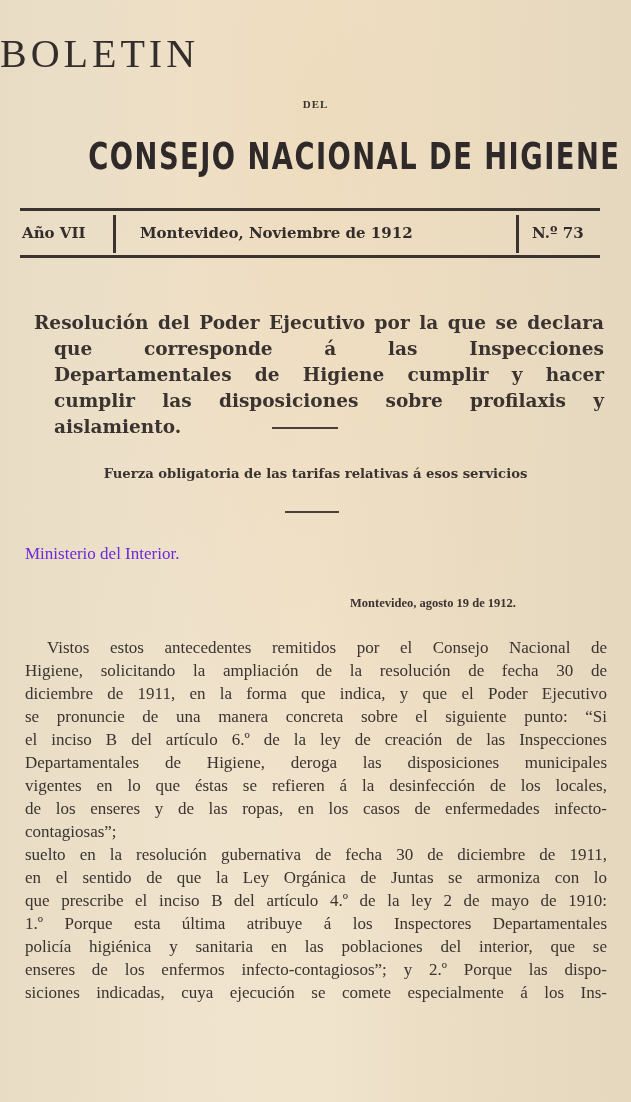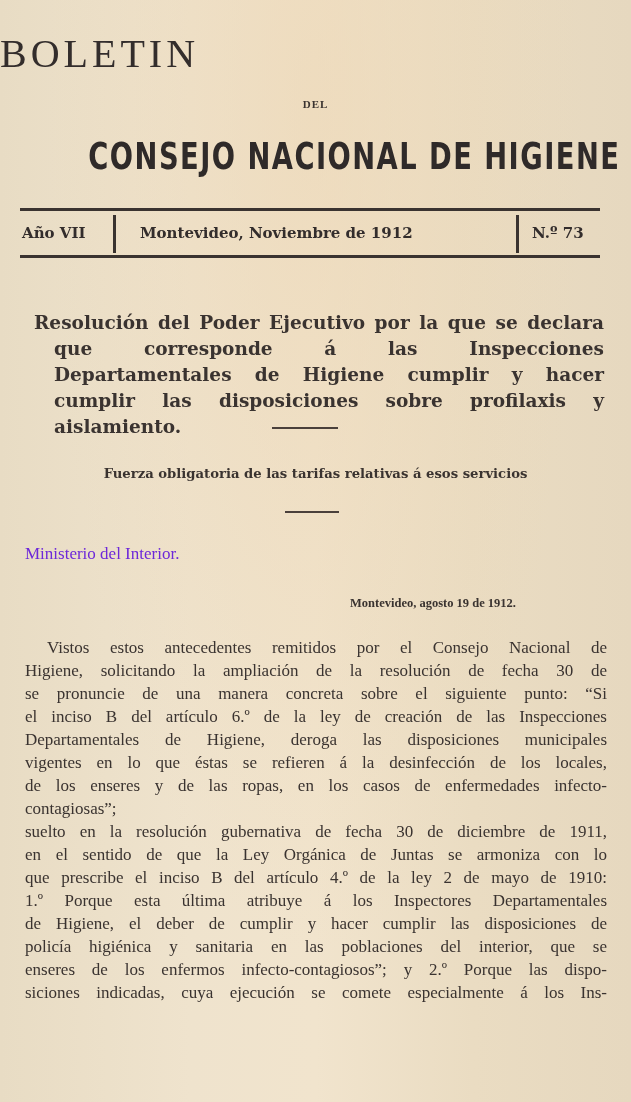--- a/index.html
+++ b/index.html
@@ -109,32 +109,32 @@
   <div class="subheading">Fuerza obligatoria de las tarifas relativas á esos servicios</div>
   <div class="rule rule2"></div>
 
   <div class="ministry">Ministerio del Interior.</div>
   <div class="dateline">Montevideo, agosto 19 de 1912.</div>
 
   <div class="body-text">
     <div>
       <span class="line indent">Vistos estos antecedentes remitidos por el Consejo Nacional de</span>
       <span class="line">Higiene, solicitando la ampliación de la resolución de fecha 30 de</span>
+      <span class="line">diciembre de 1911, en la forma que indica, y que el Poder Ejecutivo</span>
       <span class="line">se pronuncie de una manera concreta sobre el siguiente punto: “Si</span>
       <span class="line">el inciso B del artículo 6.º de la ley de creación de las Inspecciones</span>
       <span class="line">Departamentales de Higiene, deroga las disposiciones municipales</span>
       <span class="line">vigentes en lo que éstas se refieren á la desinfección de los locales,</span>
       <span class="line">de los enseres y de las ropas, en los casos de enfermedades infecto-</span>
       <span class="line last">contagiosas”;</span>
     </div>
     <div>
       <span class="line">suelto en la resolución gubernativa de fecha 30 de diciembre de 1911,</span>
       <span class="line">en el sentido de que la Ley Orgánica de Juntas se armoniza con lo</span>
       <span class="line">que prescribe el inciso B del artículo 4.º de la ley 2 de mayo de 1910:</span>
       <span class="line">1.º Porque esta última atribuye á los Inspectores Departamentales</span>
-      <span class="line">de Higiene, el deber de cumplir y hacer cumplir las disposiciones de</span>
       <span class="line">policía higiénica y sanitaria en las poblaciones del interior, que se</span>
       <span class="line">enseres de los enfermos infecto-contagiosos”; y 2.º Porque las dispo-</span>
       <span class="line">siciones indicadas, cuya ejecución se comete especialmente á los Ins-</span>
     </div>
   </div>
 
 </div>
 
 </body></html>

